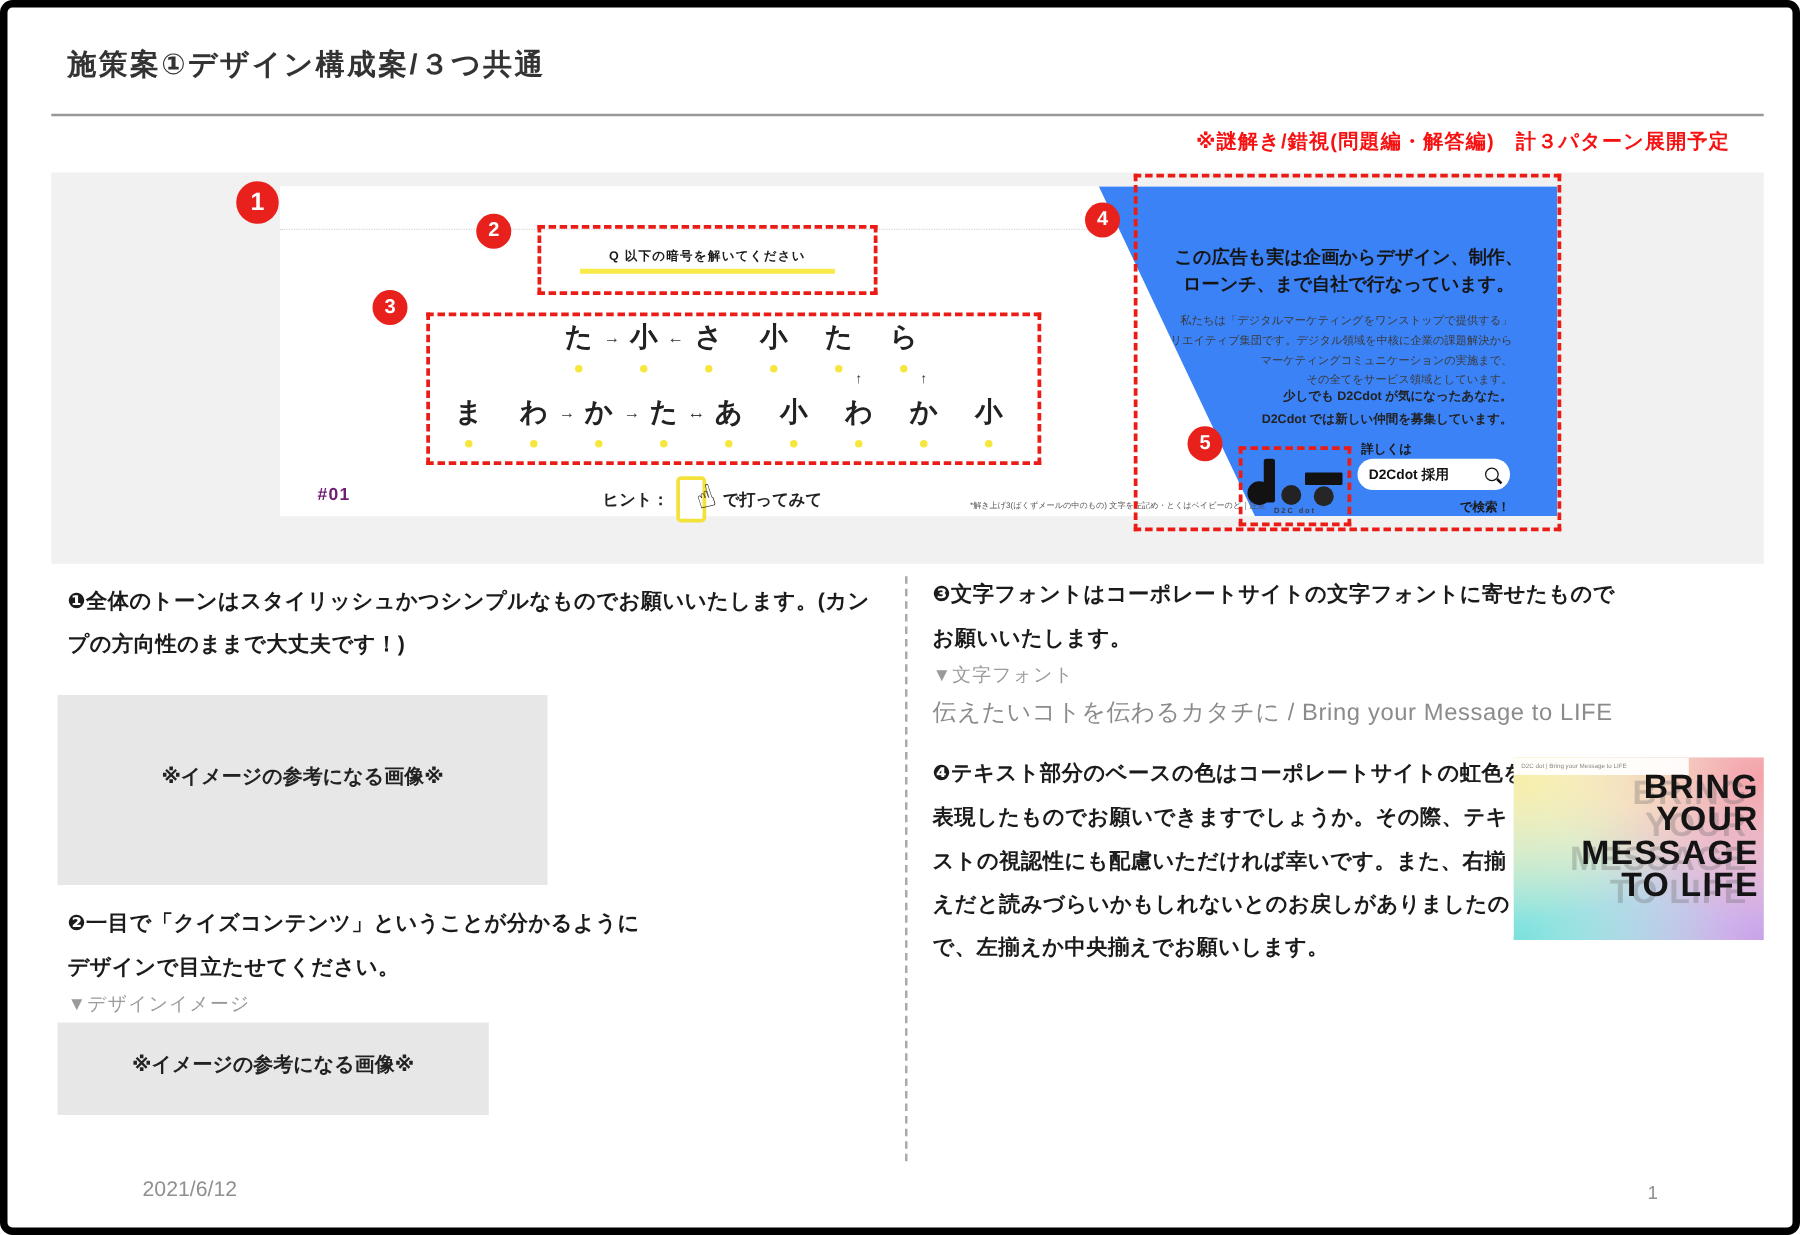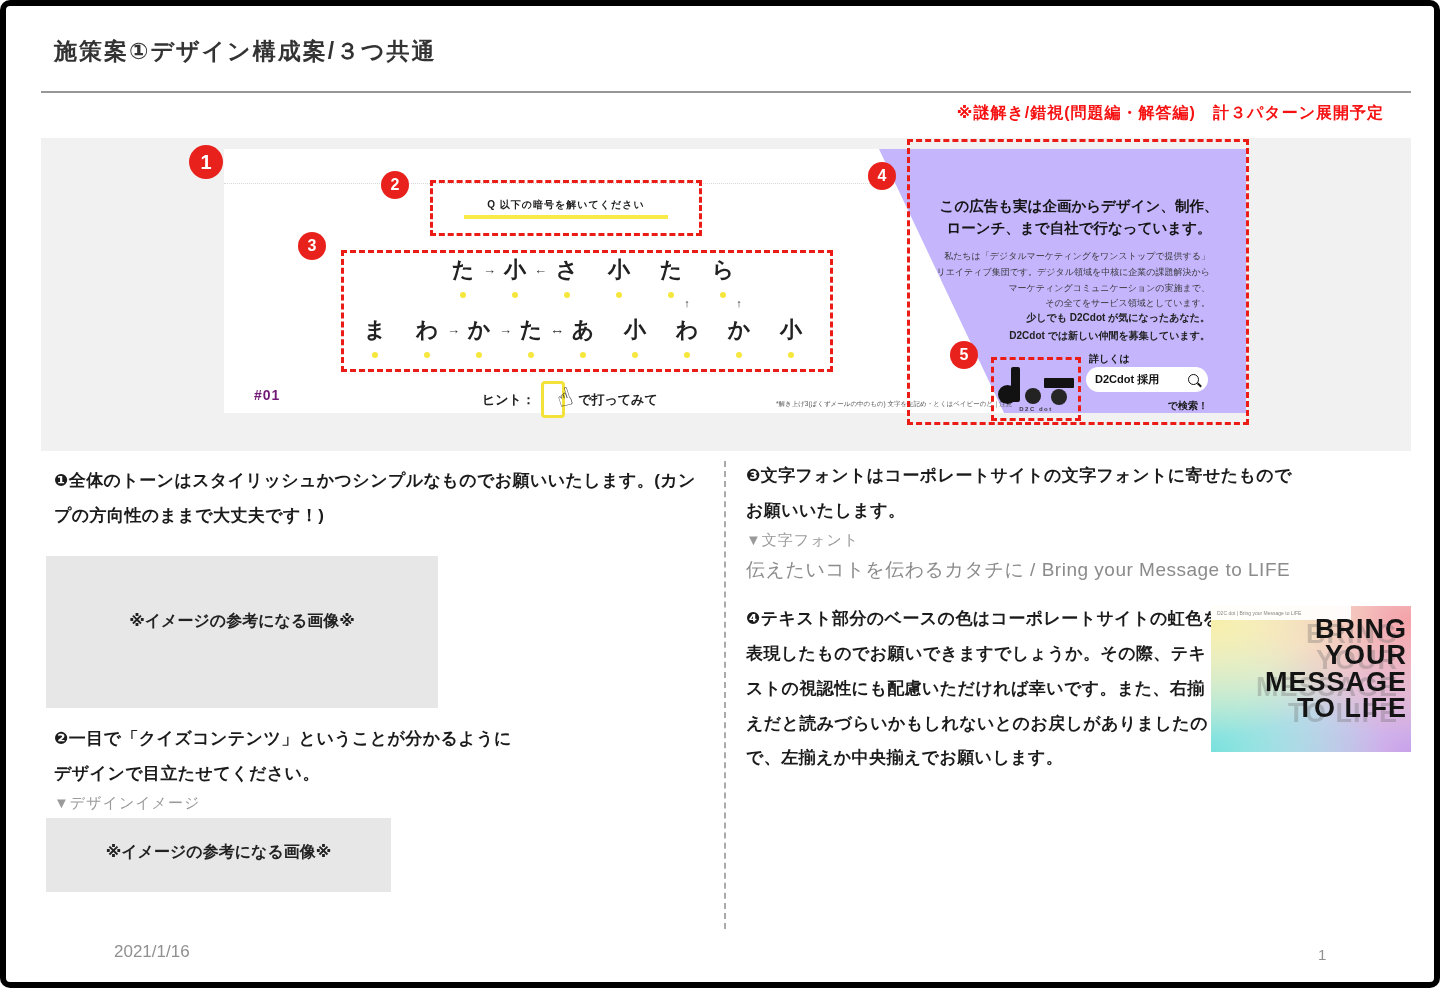--- a/index.html
+++ b/index.html
@@ -11,21 +11,21 @@
   .title{left:48px;top:30px;font-size:23px;font-weight:700;color:#333;letter-spacing:2px;}
   .title-rule{left:35px;top:85px;width:1370px;height:2px;background:#979797;}
   .red-note{right:50px;top:97px;font-size:16px;font-weight:700;color:#f61212;letter-spacing:1px;}
 
   
   .band{left:35px;top:132px;width:1370px;height:313px;background:#f1f1f2;}
   .poster{position:absolute;left:183px;top:11px;width:1022px;height:264px;background:#fff;}
   .thinline{position:absolute;left:0;top:34px;width:100%;border-top:1px dotted #d8d8d8;}
 
   
-  .yellow{position:absolute;left:655px;top:0;width:367px;height:264px;background:#c4b5fd;
+  .yellow{position:absolute;left:655px;top:0;width:367px;height:264px;background:#3b82f6;
           clip-path:polygon(0 0,100% 0,100% 100%,125px 100%);}
   .yp-head{position:absolute;left:45px;right:12px;top:46px;text-align:center;font-size:14.5px;font-weight:700;color:#151515;line-height:1.55;white-space:pre-line;}
   .yp-body{position:absolute;left:0;right:36px;top:100px;text-align:right;font-size:9px;color:#3a3a3a;line-height:1.75;font-weight:500;}
   .yp-recruit{position:absolute;left:0;right:36px;top:160px;text-align:right;font-size:10px;font-weight:700;color:#222;line-height:1.8;white-space:pre-line;}
   .yp-more{position:absolute;left:210px;top:203px;font-size:10px;font-weight:700;color:#1a1a1a;}
   .pill{position:absolute;left:207px;top:218px;width:122px;height:25px;background:#fff;border-radius:13px;display:flex;align-items:center;justify-content:space-between;padding:0 9px;box-sizing:border-box;}
   .pill .q{font-size:11px;font-weight:700;color:#111;}
   .mag{position:relative;width:9px;height:9px;border:1.6px solid #111;border-radius:50%;display:inline-block;}
   .mag::after{content:'';position:absolute;width:5px;height:1.8px;background:#111;transform:rotate(45deg);right:-4px;bottom:-2px;}
   .yp-kensaku{position:absolute;right:38px;top:250px;font-size:10px;font-weight:700;color:#1a1a1a;}
@@ -274,15 +274,15 @@
     <div class="gimg-top">D2C dot | Bring your Message to LIFE</div>
     <div class="gimg-text">
         <div>BRING</div>
         <div>YOUR</div>
         <div>MESSAGE</div>
         <div>TO LIFE</div>
       </div>
   </div>
 
 
-  <div class="abs date">2021/1/16</div>
+  <div class="abs date">2021/6/12</div>
   <div class="abs pagenum">1</div>
 </div>
 
 </body></html>

